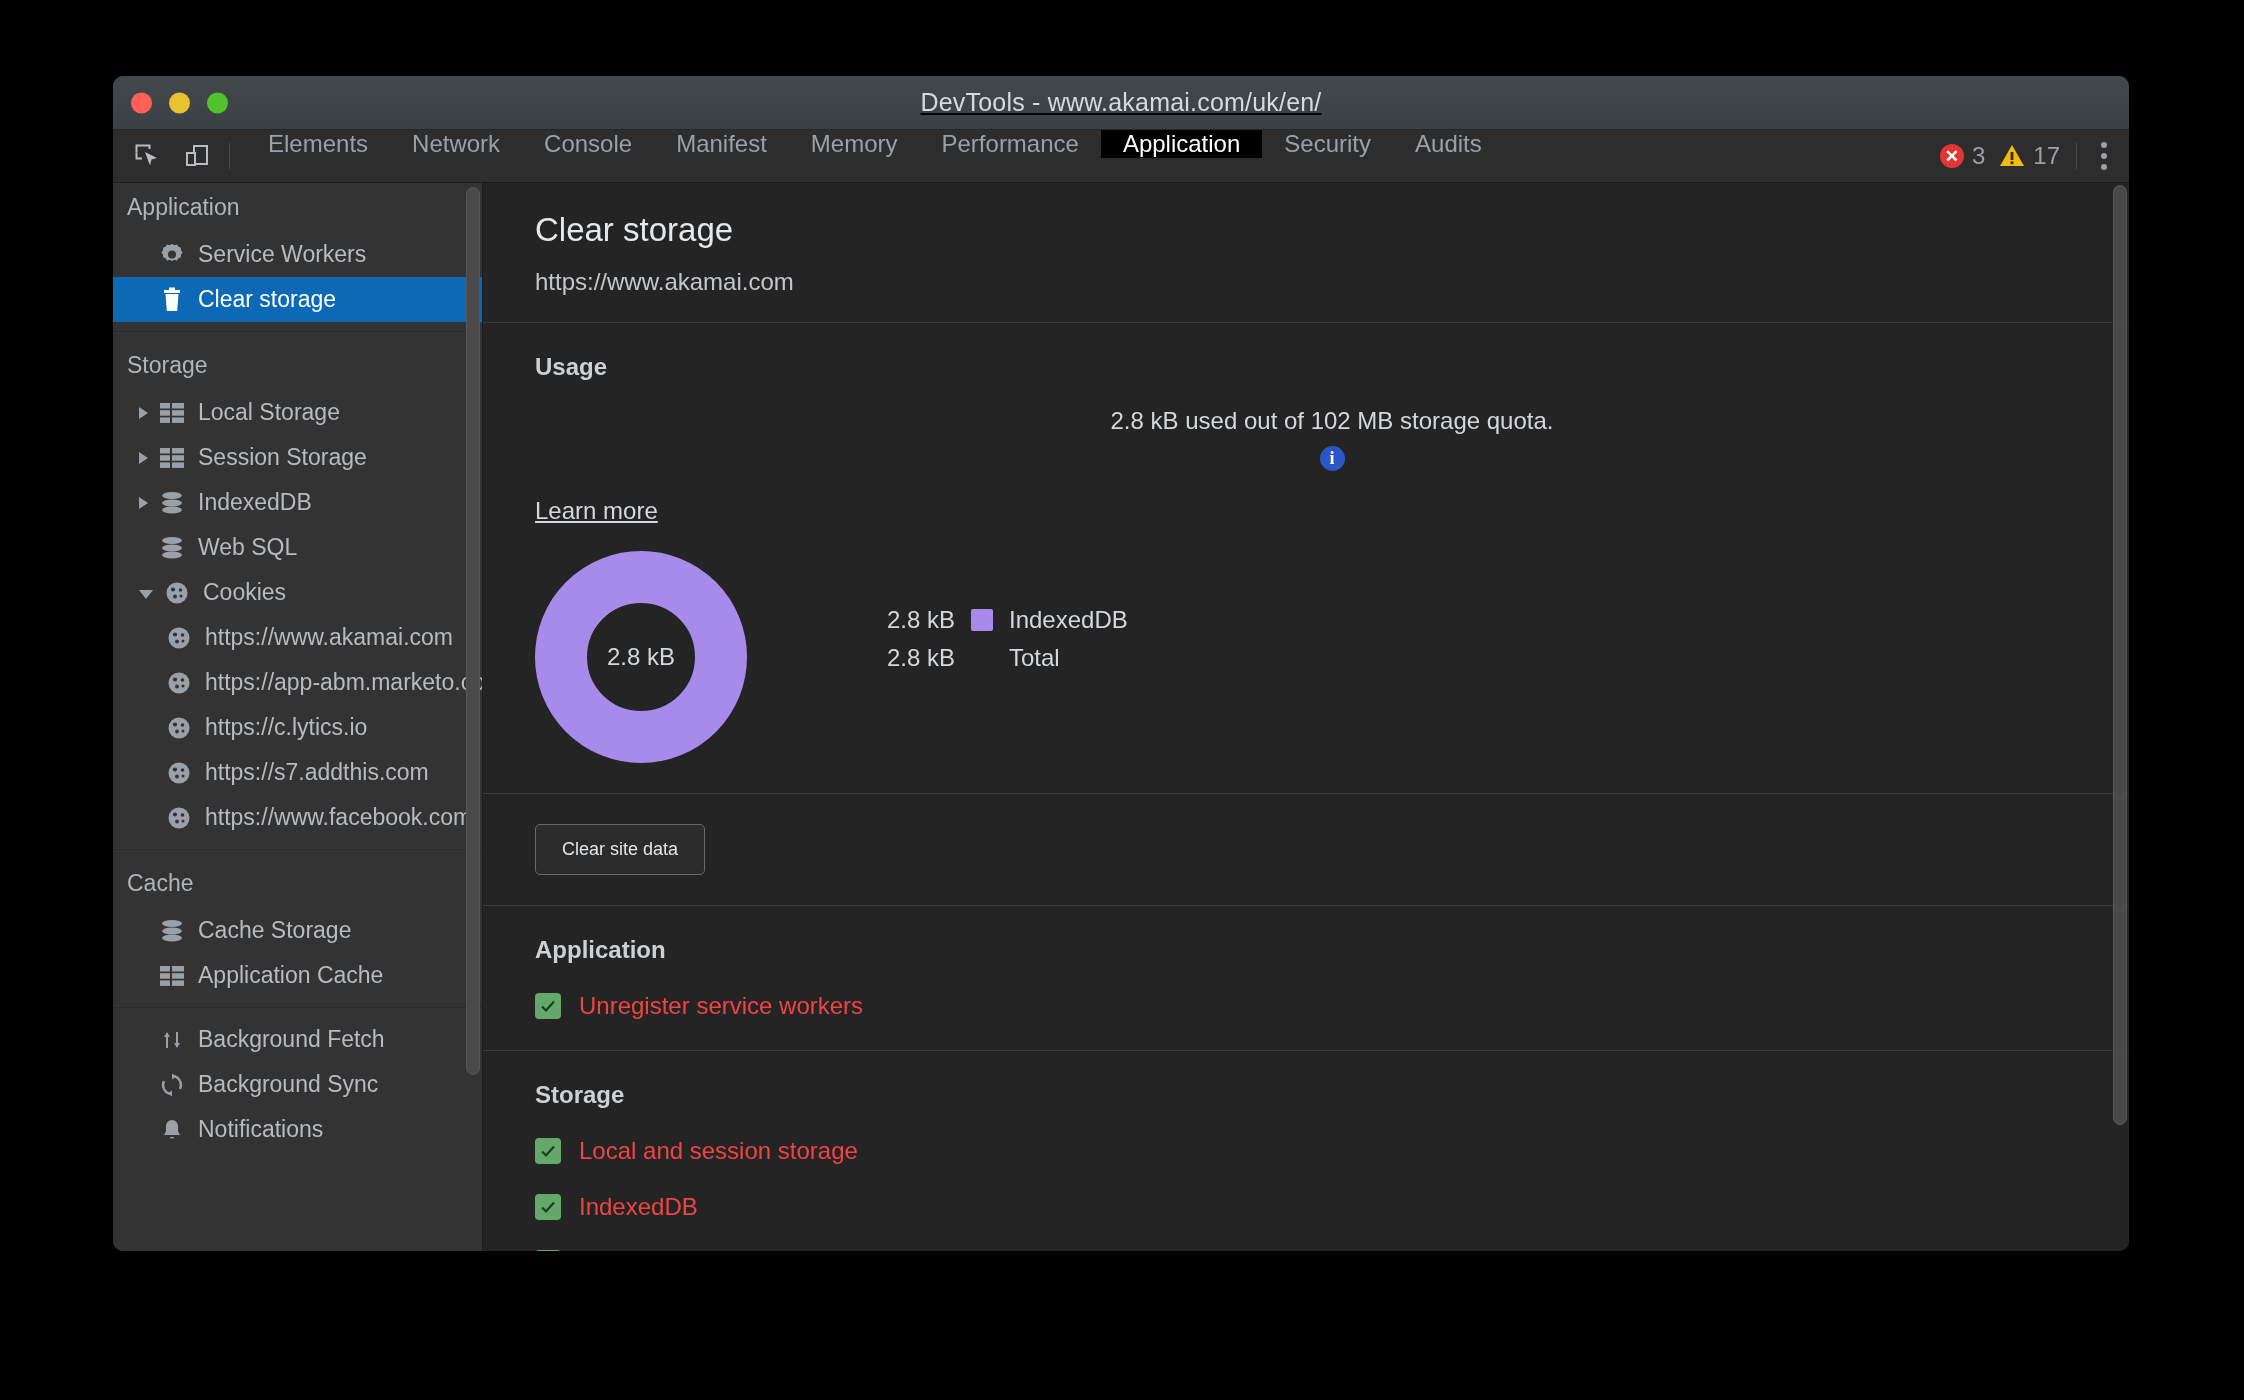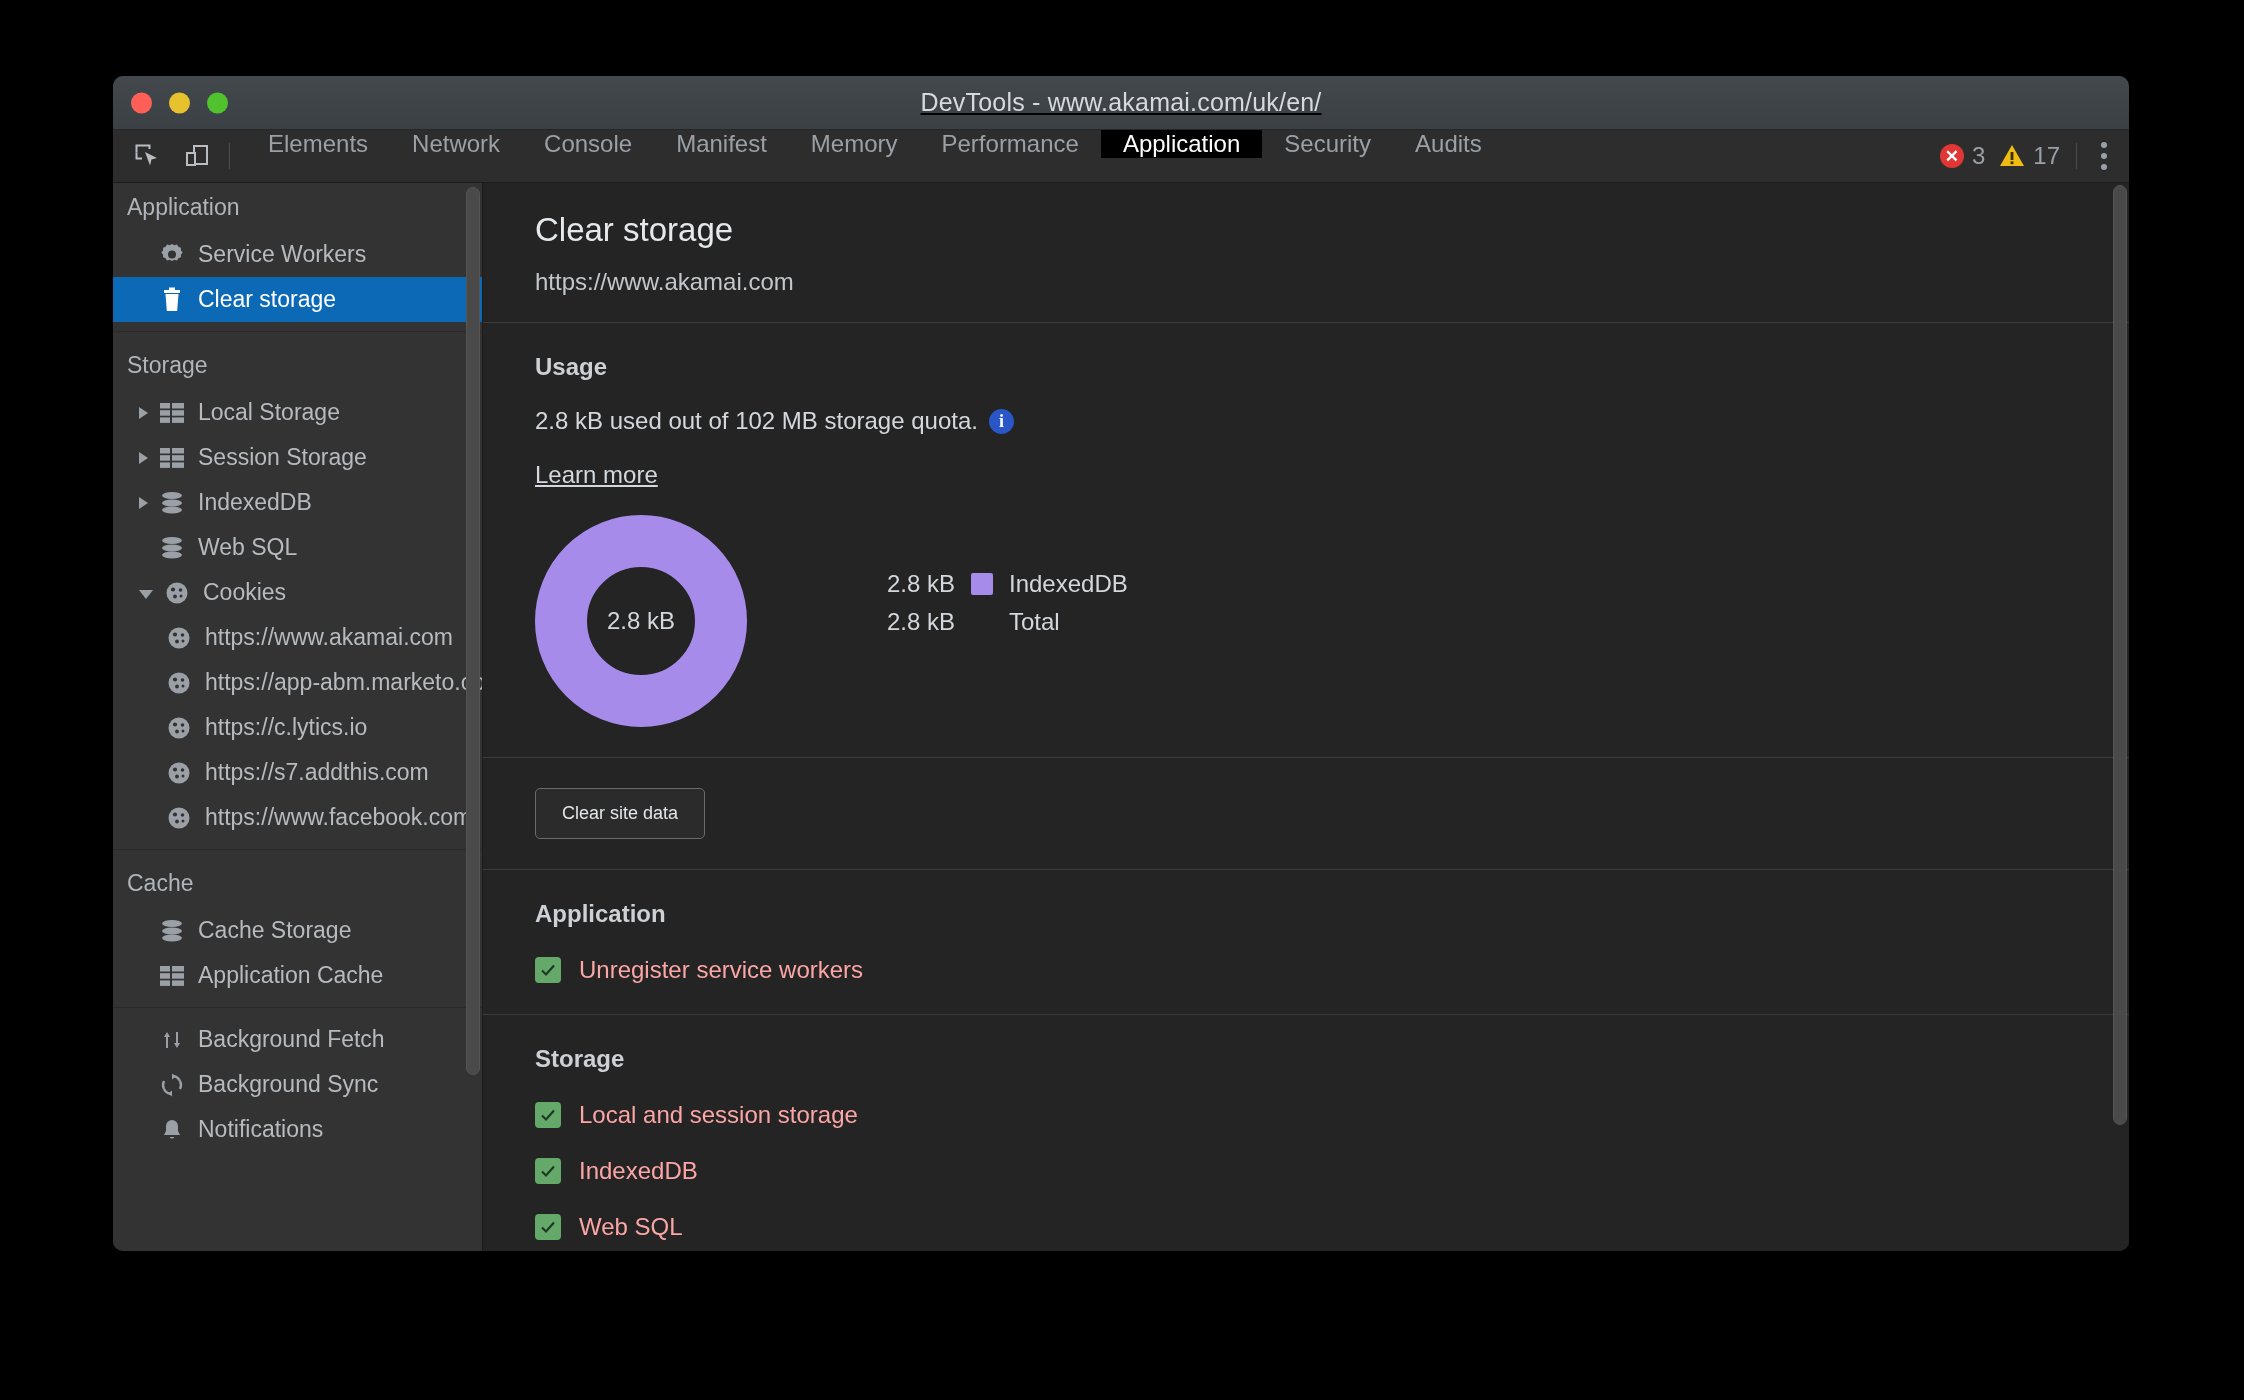--- a/index.html
+++ b/index.html
@@ -161,21 +161,21 @@
   .panel-title { color: #e6e9ec; font-size: 33px; font-weight: normal; }
   .panel-origin { color: #c3c7cb; font-size: 24px; margin-top: 19px; }
 
   .section {
     padding: 30px 0 30px 52px;
     border-bottom: 1px solid #3a3a3a;
   }
   .section-title { color: #cdd1d5; font-size: 24px; font-weight: bold; }
   .usage-line {
     color: #d4d8dc; font-size: 24px; margin-top: 26px;
-    display: flex; align-items: center; gap: 11px;
+    display: flex; align-items: center; gap: 11px; flex-direction: column;
   }
   .info-icon {
     width: 25px; height: 25px; border-radius: 50%;
     background: #2a56c8; color: #fff; font-size: 18px; font-weight: bold;
     display: flex; align-items: center; justify-content: center;
     font-family: "Liberation Serif", serif;
   }
   .learn-more {
     color: #d4d8dc; font-size: 24px; margin-top: 26px;
     text-decoration: underline; display: inline-block;
@@ -206,21 +206,21 @@
     border-radius: 5px;
     color: #e3e6e9;
     font-size: 18px;
     padding: 14px 26px;
     font-family: "Liberation Sans", sans-serif;
   }
 
   .check-row {
     display: flex; align-items: center;
     margin-top: 28px;
-    color: #fca5a5; font-size: 24px;
+    color: #ef4444; font-size: 24px;
   }
   .cb {
     width: 26px; height: 26px; border-radius: 4px;
     background: #64a96a;
     margin-right: 18px;
     display: flex; align-items: center; justify-content: center;
     flex: 0 0 auto;
   }
   .cb svg { display: block; }
 

